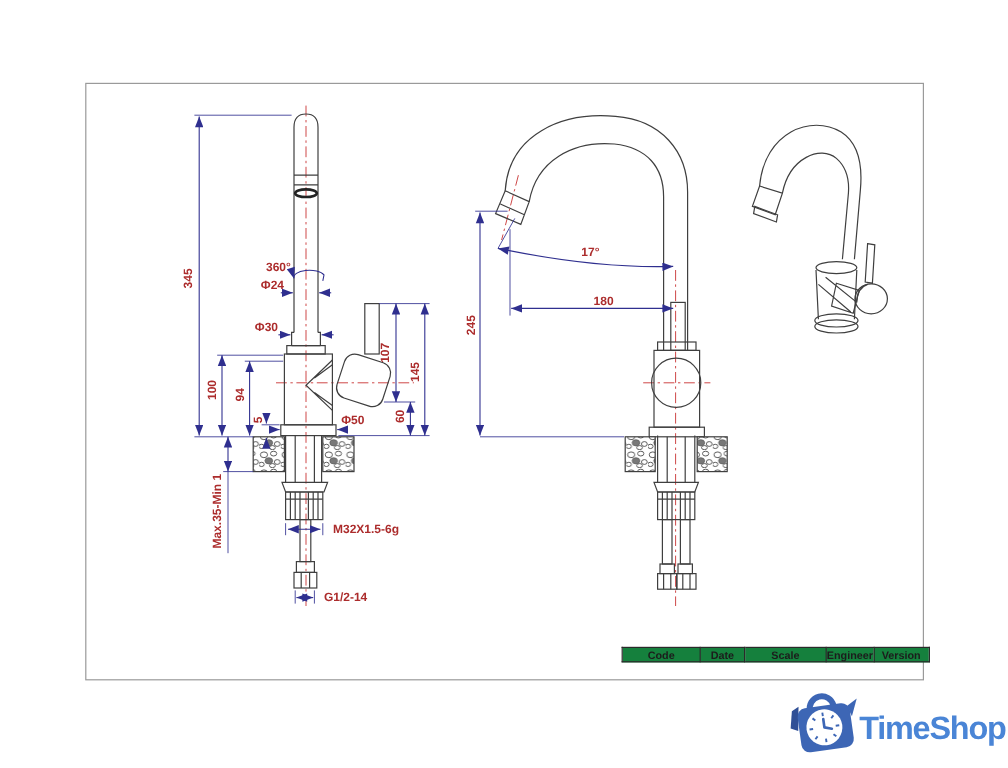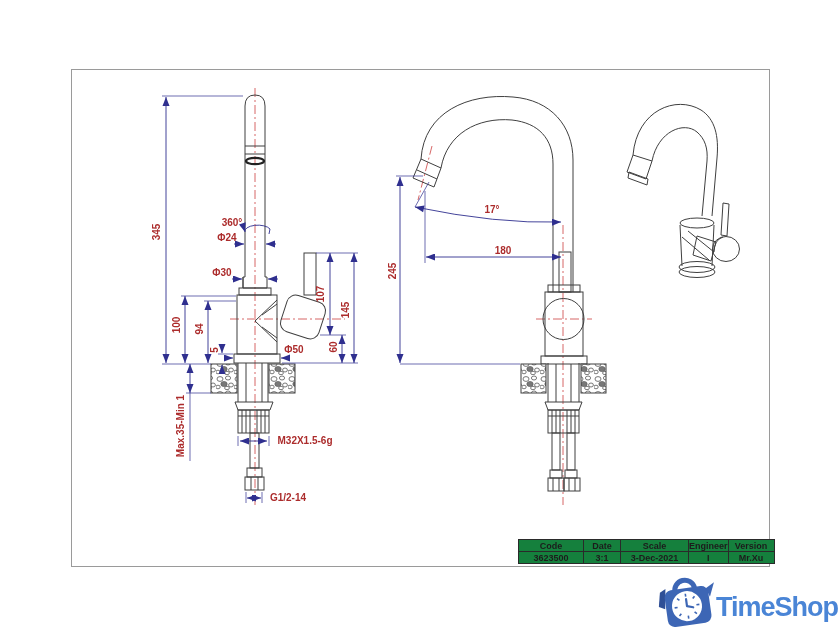--- a/index.html
+++ b/index.html
@@ -195,22 +195,15 @@
 
 <table class="tblock">
   <tbody>
         <tr>
     <td style="width:64px">Code</td>
     <td style="width:36px">Date</td>
     <td style="width:67px">Scale</td>
     <td style="width:36px">Engineer</td>
     <td style="width:45px">Version</td>
   </tr>
-  <tr>
-    <td>3623500</td>
-    <td>3:1</td>
-    <td>3-Dec-2021</td>
-    <td>I</td>
-    <td>Mr.Xu</td>
-  </tr>
 </tbody>
     </table>
 </div>
 
 </body></html>

